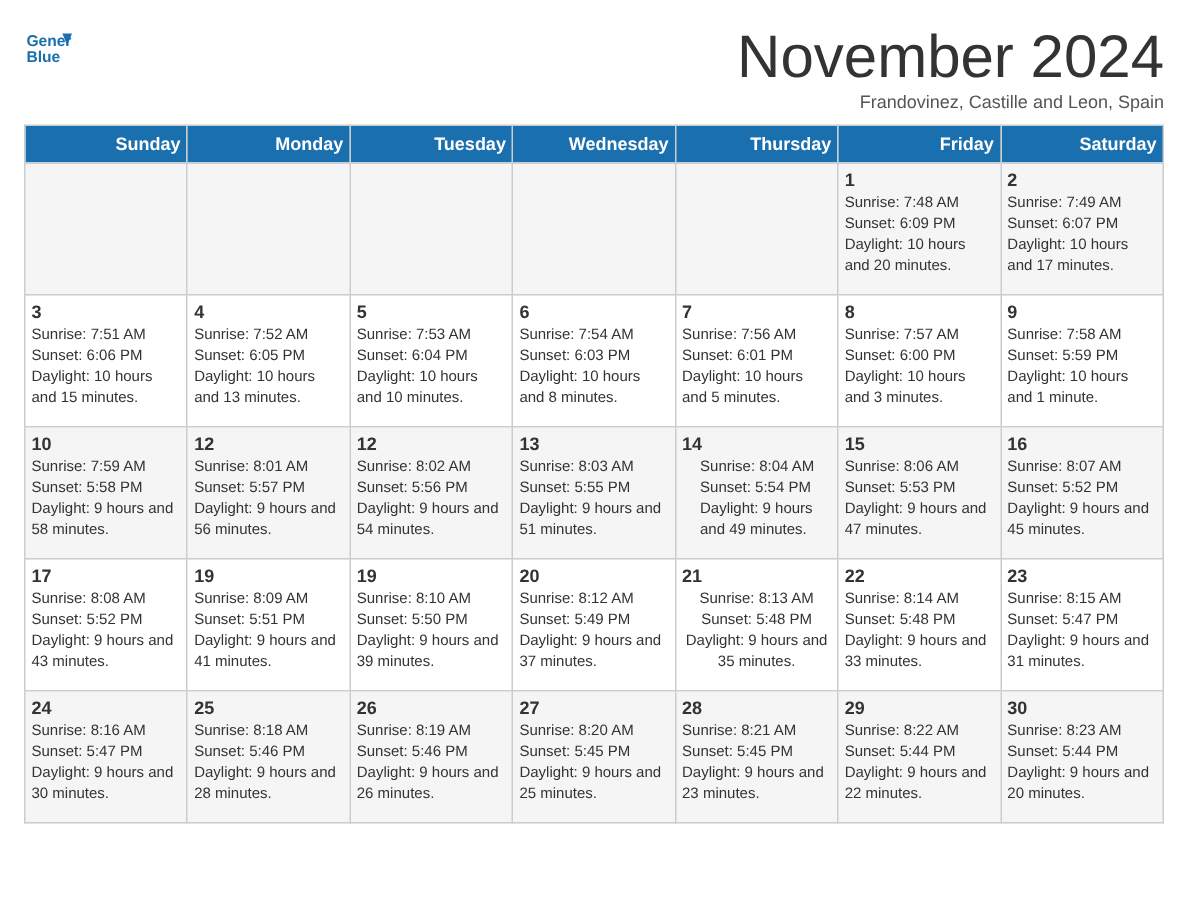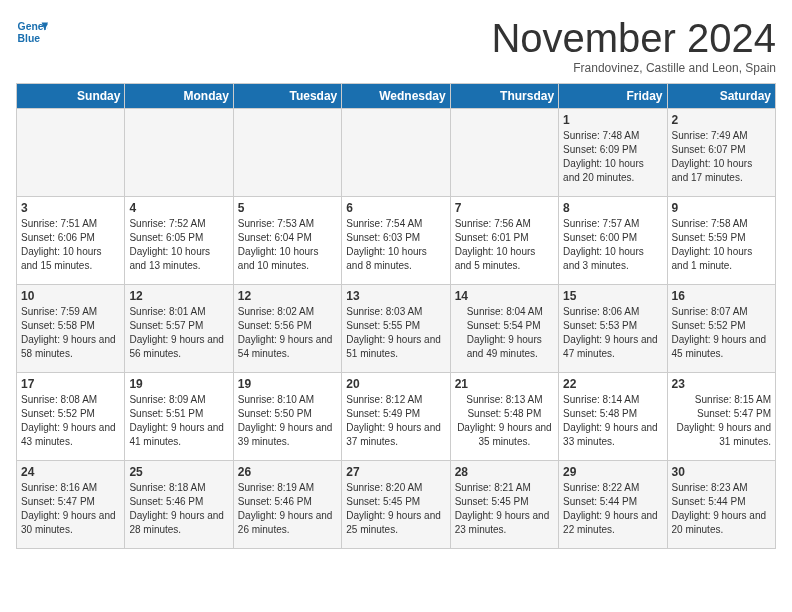--- a/index.html
+++ b/index.html
@@ -250,21 +250,21 @@
 Daylight: 9 hours and 35 minutes.</div>
         </td>
         <td>
           <span class="day-num">22</span>
           <div class="day-info" style="white-space: pre-line;">Sunrise: 8:14 AM
 Sunset: 5:48 PM
 Daylight: 9 hours and 33 minutes.</div>
         </td>
         <td>
           <span class="day-num">23</span>
-          <div class="day-info" style="white-space: pre-line; text-align: right;">Sunrise: 8:15 AM
+          <div class="day-info" style="white-space: pre-line;">Sunrise: 8:15 AM
 Sunset: 5:47 PM
 Daylight: 9 hours and 31 minutes.</div>
         </td>
       </tr>
       <tr>
         <td>
           <span class="day-num">24</span>
           <div class="day-info" style="white-space: pre-line;">Sunrise: 8:16 AM
 Sunset: 5:47 PM
 Daylight: 9 hours and 30 minutes.</div>

